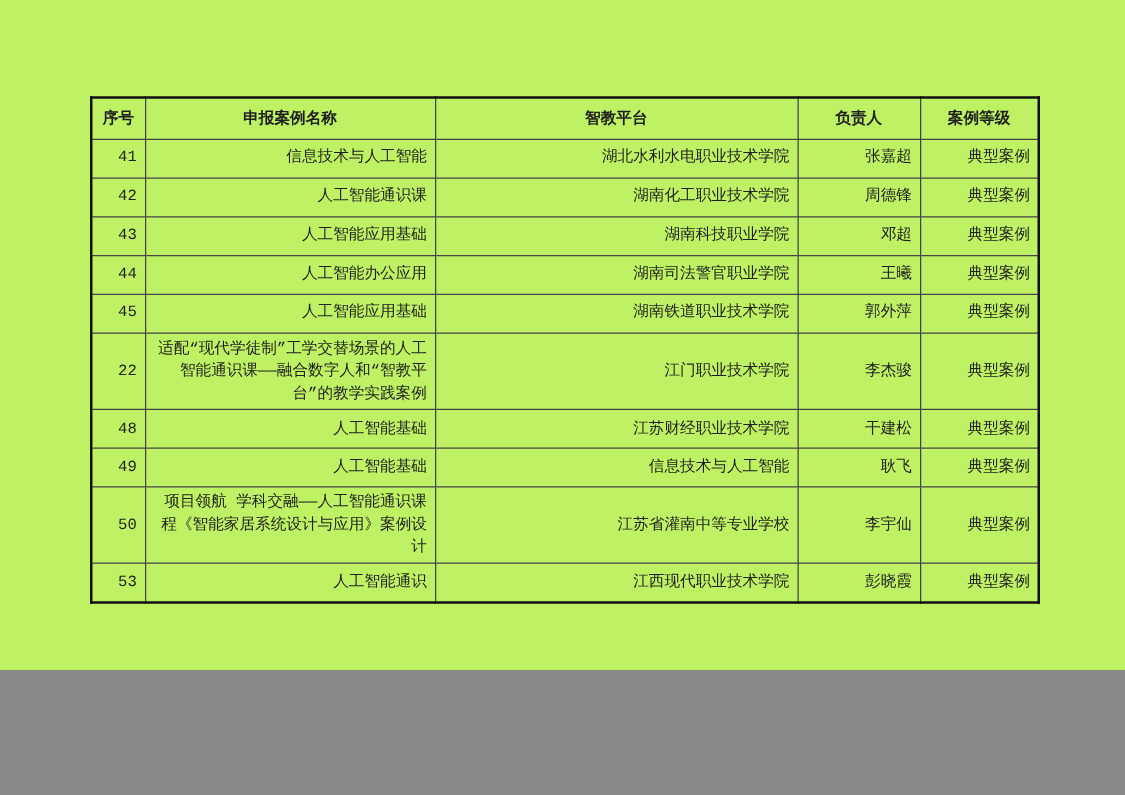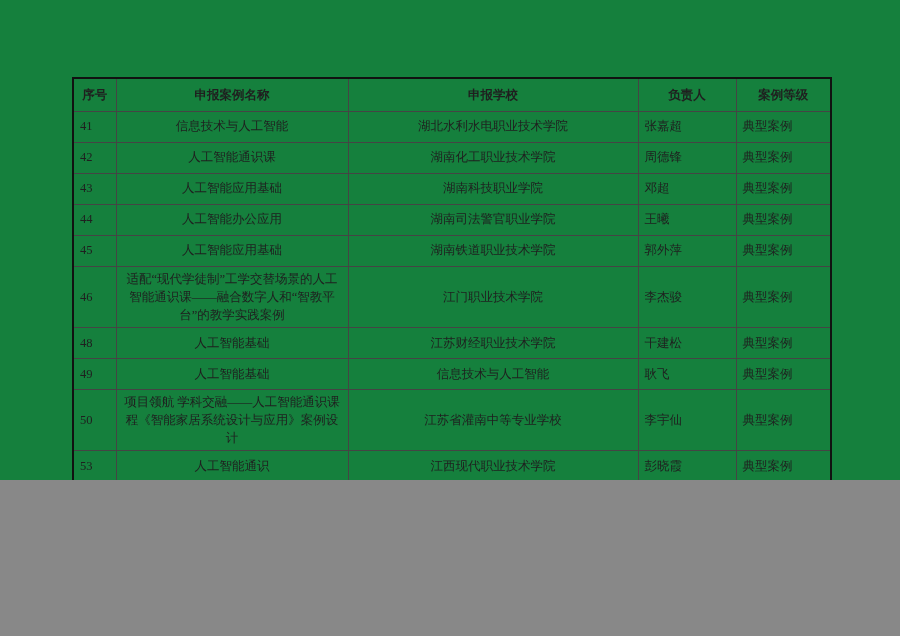--- a/index.html
+++ b/index.html
@@ -1,22 +1,22 @@
 <!DOCTYPE html>
 <html><head>
 <meta charset="utf-8">
 <style>
   * { margin: 0; padding: 0; box-sizing: border-box; }
   html, body { background: #888; }
   .page {
     position: relative;
     width: 900px;
-    height: 480px;
-    background: #15803d;
-    font-family: Liberation Serif, serif;
+    height: 536px;
+    background: #bef264;
+    font-family: Liberation Mono, monospace;
     color: #1f1f1f;
     overflow: hidden;
   }
   table.report {
     position: absolute;
     left: 72px;
     top: 77px;
     width: 758px;
     border-collapse: collapse;
     table-layout: fixed;
@@ -30,22 +30,22 @@
     padding: 3px 6px;
     color: #1f1f1f;
     word-break: break-all;
   }
   table.report thead th {
     font-weight: bold;
     text-align: center;
     height: 33px;
   }
   table.report tbody tr { height: 31px; }
-  td.c-no, td.c-leader, td.c-level { text-align: left; }
-  td.c-name, td.c-school { text-align: center; padding-left: 7px; padding-right: 4px; }
+  td.c-no, td.c-leader, td.c-level { text-align: right; }
+  td.c-name, td.c-school { text-align: right; padding-left: 7px; padding-right: 4px; }
   .page-number {
     position: absolute;
     left: 0;
     top: 565px;
     width: 100%;
     text-align: center;
     font-size: 12px;
     color: #1f1f1f;
   }
 </style>
@@ -59,21 +59,21 @@
       <col style="width:43px">
       <col style="width:232px">
       <col style="width:290px">
       <col style="width:98px">
       <col style="width:95px">
     </colgroup>
     <thead>
       <tr>
         <th>序号</th>
         <th>申报案例名称</th>
-        <th>申报学校</th>
+        <th>智教平台</th>
         <th>负责人</th>
         <th>案例等级</th>
       </tr>
     </thead>
     <tbody>
   <tr>
     <td class="c-no">41</td>
     <td class="c-name">信息技术与人工智能</td>
     <td class="c-school">湖北水利水电职业技术学院</td>
     <td class="c-leader">张嘉超</td>
@@ -106,21 +106,21 @@
 
   <tr>
     <td class="c-no">45</td>
     <td class="c-name">人工智能应用基础</td>
     <td class="c-school">湖南铁道职业技术学院</td>
     <td class="c-leader">郭外萍</td>
     <td class="c-level">典型案例</td>
   </tr>
 
   <tr>
-    <td class="c-no">46</td>
+    <td class="c-no">22</td>
     <td class="c-name">适配“现代学徒制”工学交替场景的人工智能通识课——融合数字人和“智教平台”的教学实践案例</td>
     <td class="c-school">江门职业技术学院</td>
     <td class="c-leader">李杰骏</td>
     <td class="c-level">典型案例</td>
   </tr>
 
 
   <tr>
     <td class="c-no">48</td>
     <td class="c-name">人工智能基础</td>

